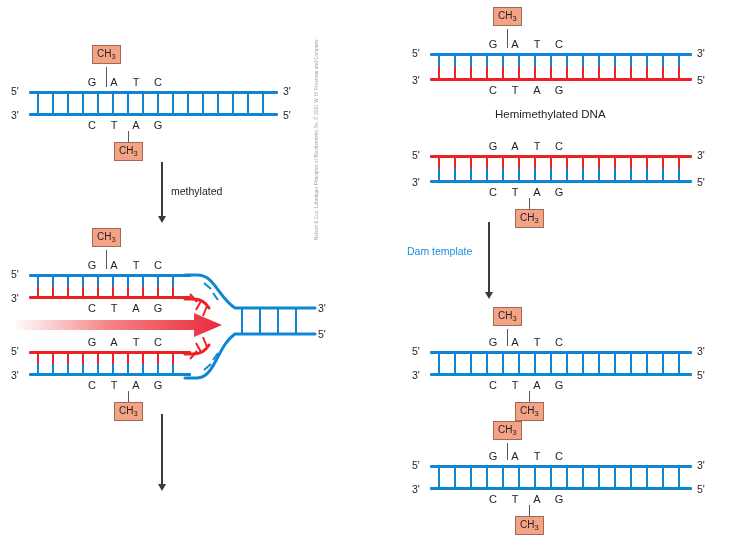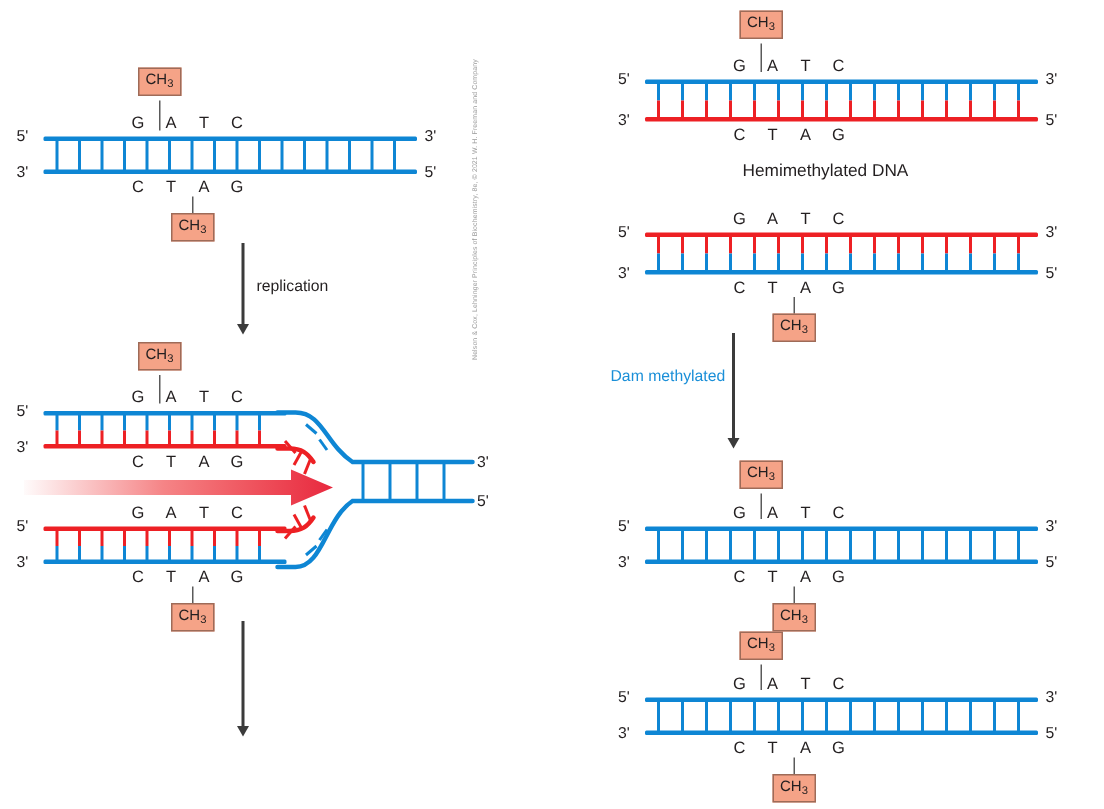--- a/index.html
+++ b/index.html
@@ -121,21 +121,21 @@
       <span style="width:22px">C</span><span style="width:22px">T</span><span style="width:22px">A</span><span style="width:22px">G</span>
     </div>
 
     <div class="stem" style="left:128px;top:101px;height:12px;"></div>
     <div class="ch3" style="left:114px;top:112px;"><span>CH</span><sub>3</sub></div>
   </div>
 
   <div class="abs" style="left:0;top:160px;width:320px;height:70px;">
     <div class="arrow-line" style="left:161px;top:2px;height:56px;"></div>
     <div class="arrow-head" style="left:157.5px;top:56px;"></div>
-    <div class="arrow-label" style="left:171px;top:25px;">replication</div>
+    <div class="arrow-label" style="left:171px;top:25px;">methylated</div>
   </div>
 
   <div class="abs" style="left:0;top:228px;width:330px;height:180px;">
 
     <div class="ch3" style="left:92px;top:0px;"><span>CH</span><sub>3</sub></div>
     <div class="stem" style="left:106px;top:22px;height:19px;"></div>
     <div class="baserow" style="left:81px;top:31px;">
       <span style="width:22px">G</span><span style="width:22px">A</span><span style="width:22px">T</span><span style="width:22px">C</span>
     </div>
 
@@ -360,21 +360,21 @@
     <div class="baserow" style="left:82px;top:46px;">
       <span style="width:22px">C</span><span style="width:22px">T</span><span style="width:22px">A</span><span style="width:22px">G</span>
     </div>
     <div class="stem" style="left:129px;top:58px;height:12px;"></div>
     <div class="ch3" style="left:115px;top:69px;"><span>CH</span><sub>3</sub></div>
   </div>
 
   <div class="abs" style="left:400px;top:220px;width:336px;height:90px;">
     <div class="arrow-line" style="left:88px;top:2px;height:72px;"></div>
     <div class="arrow-head" style="left:84.5px;top:72px;"></div>
-    <div class="enz-label" style="left:7px;top:25px;">Dam methylated</div>
+    <div class="enz-label" style="left:7px;top:25px;">Dam template</div>
   </div>
 
   <div class="abs" style="left:400px;top:300px;width:336px;height:115px;">
     <div class="ch3" style="left:93px;top:7px;"><span>CH</span><sub>3</sub></div>
     <div class="stem" style="left:107px;top:29px;height:17px;"></div>
     <div class="baserow" style="left:82px;top:36px;">
       <span style="width:22px">G</span><span style="width:22px">A</span><span style="width:22px">T</span><span style="width:22px">C</span>
     </div>
     <div class="duplex" style="left:30px;top:51px;width:262px;height:25px;">
       <div class="backbone bb-top" style="width:262px;background:#0E86D4;"></div>

